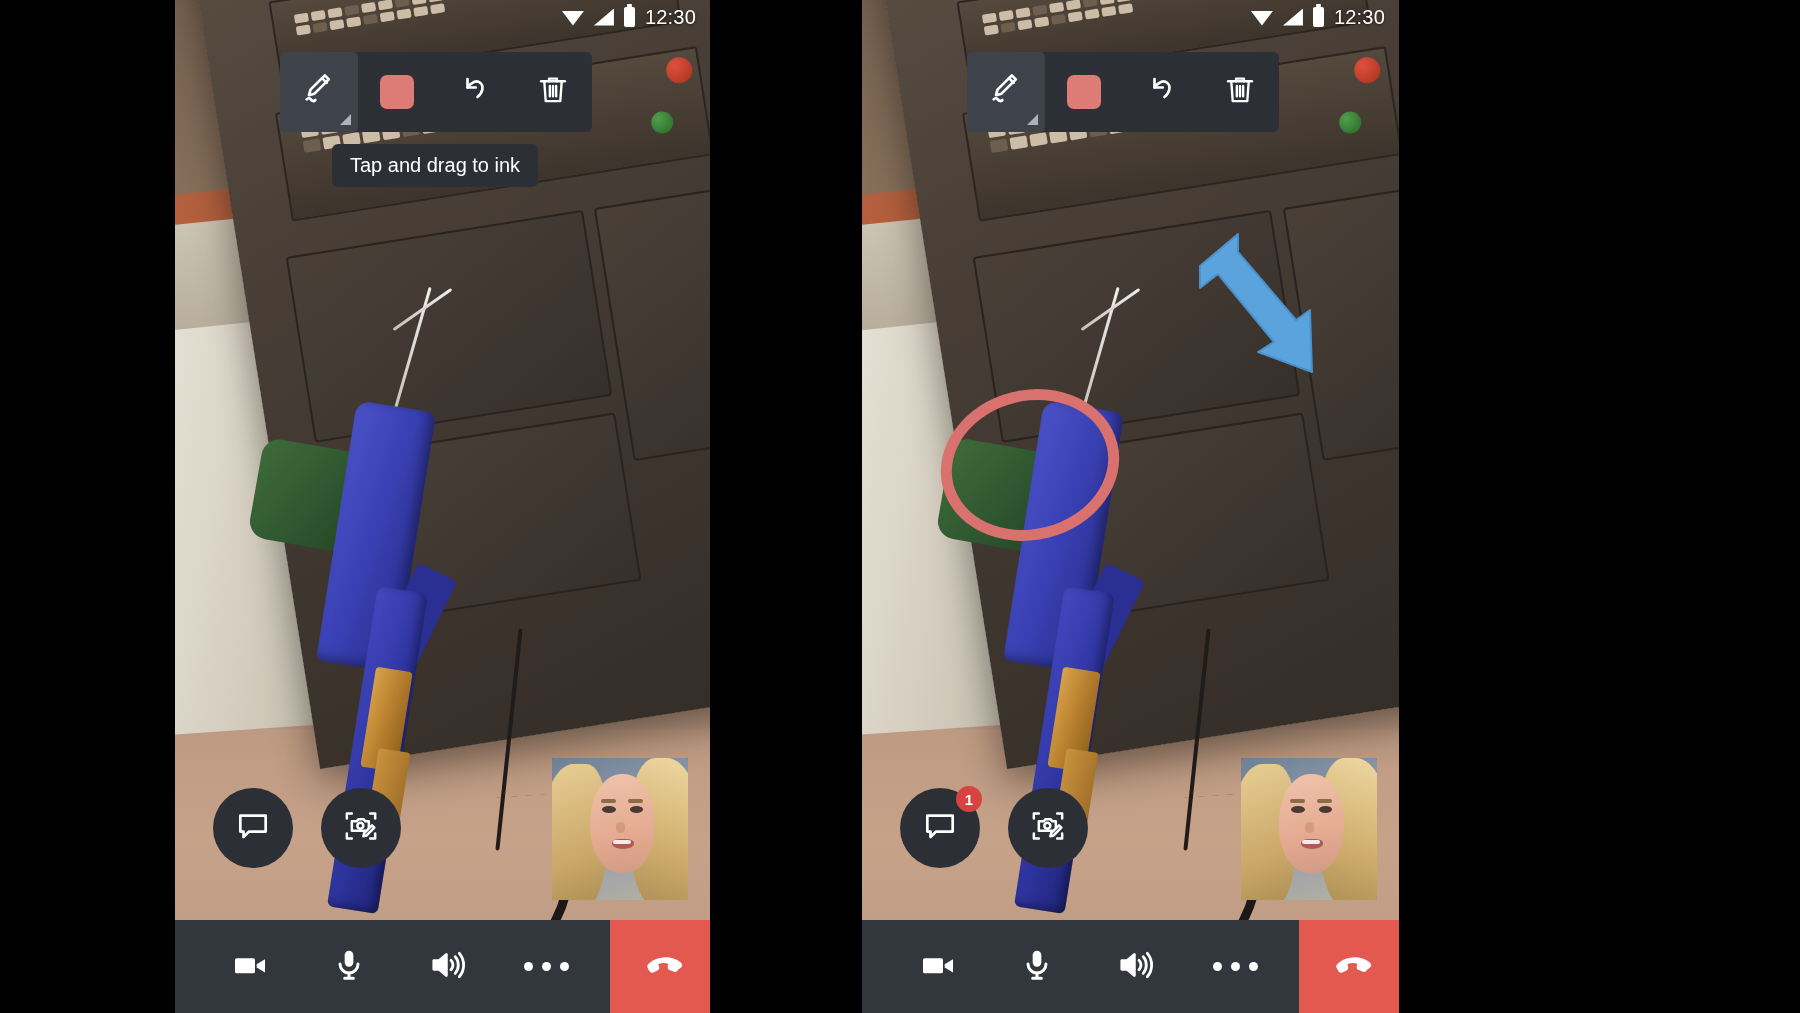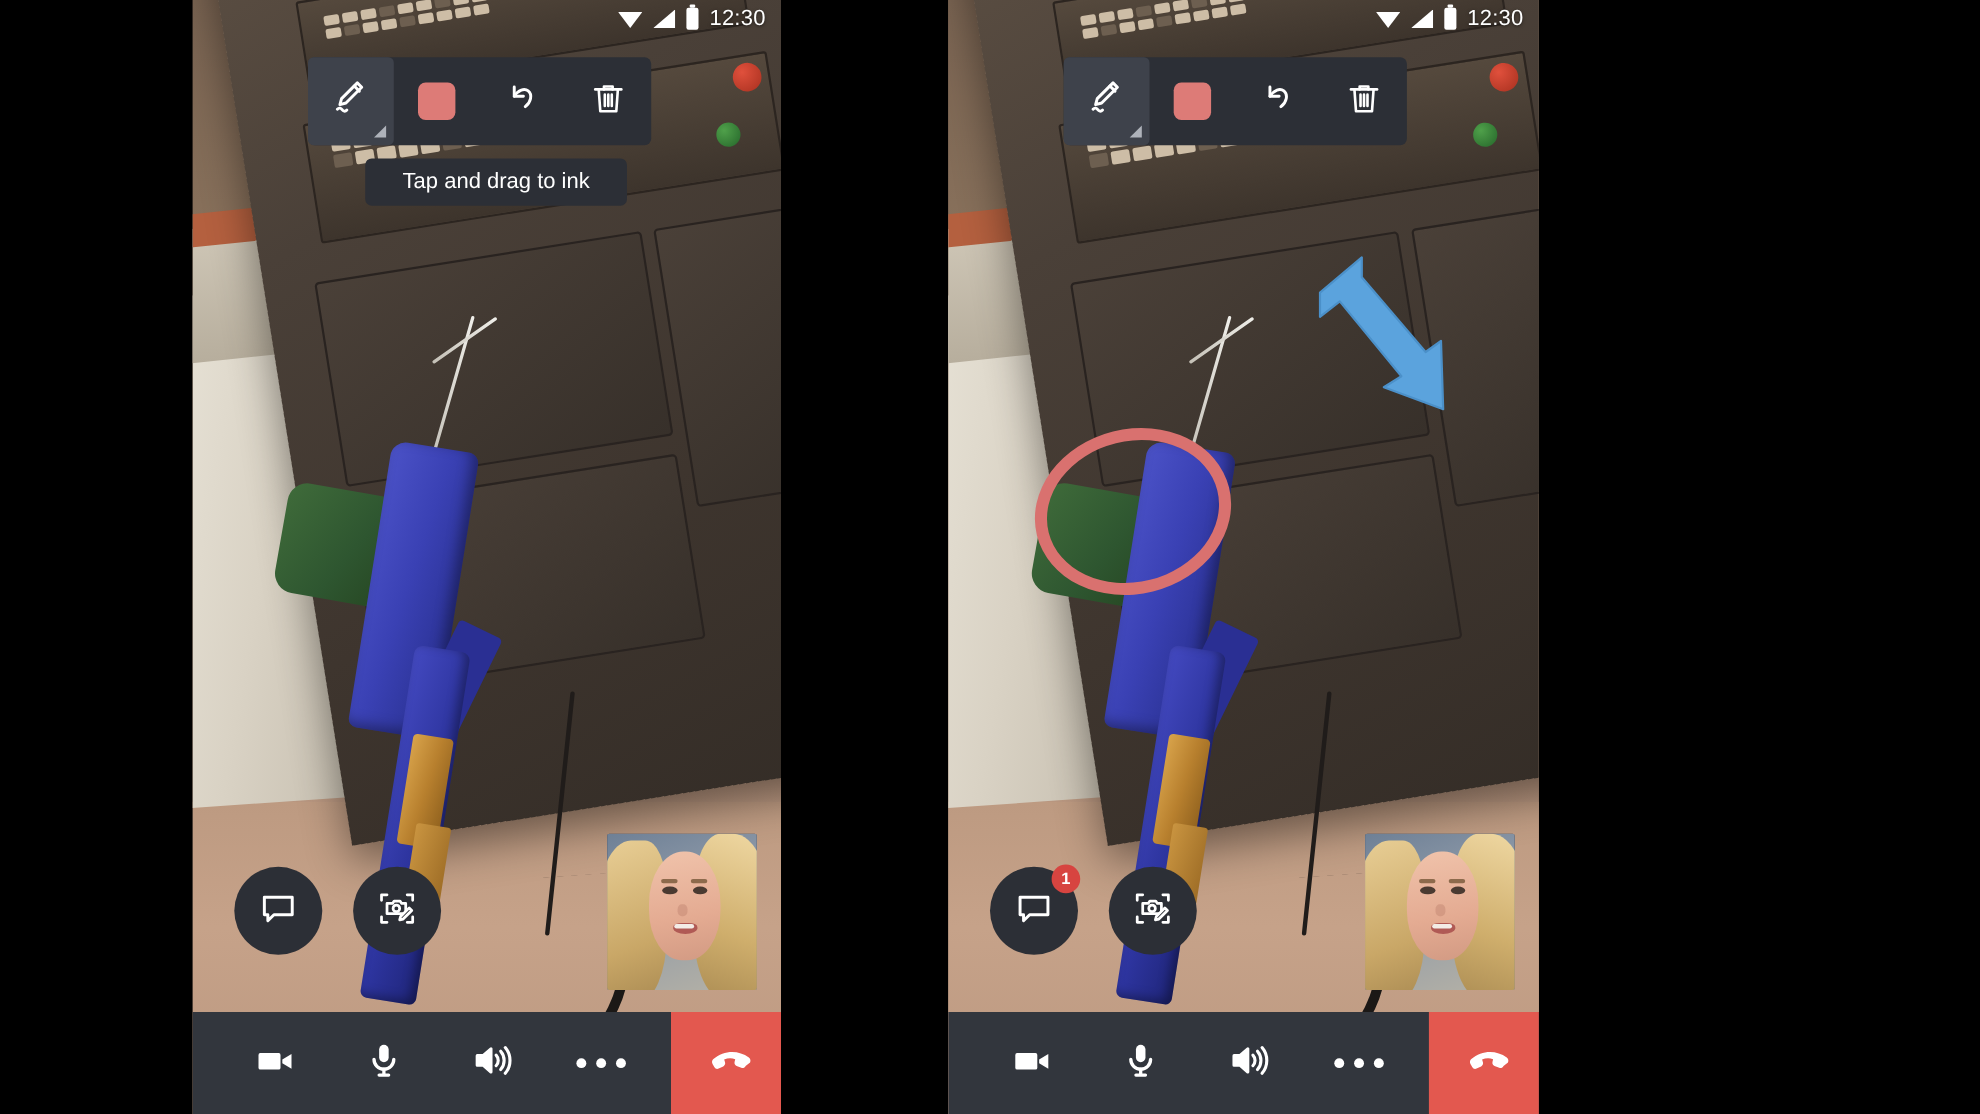--- a/index.html
+++ b/index.html
@@ -169,21 +169,21 @@
     border-left:11px solid transparent; border-bottom:11px solid #aeb2ba;
   }
   .swatch{
     width:34px; height:34px; border-radius:7px; background:#dd7b77;
   }
 
   
   .tooltip{
     position:absolute; top:144px; left:157px;
     background:#2c2f36; color:#fff; border-radius:6px;
-    padding:10px 34px; font-size:20px; z-index:40; white-space:nowrap;
+    padding:10px 18px; font-size:20px; z-index:40; white-space:nowrap;
   }
 
   
   .ink-circle{
     position:absolute; left:78px; top:390px; width:180px; height:150px;
     border:11px solid #d9716f; border-radius:50%;
     border-top-color:#d9716f; z-index:20;
     transform:rotate(-14deg);
   }
   .ink-arrow{

